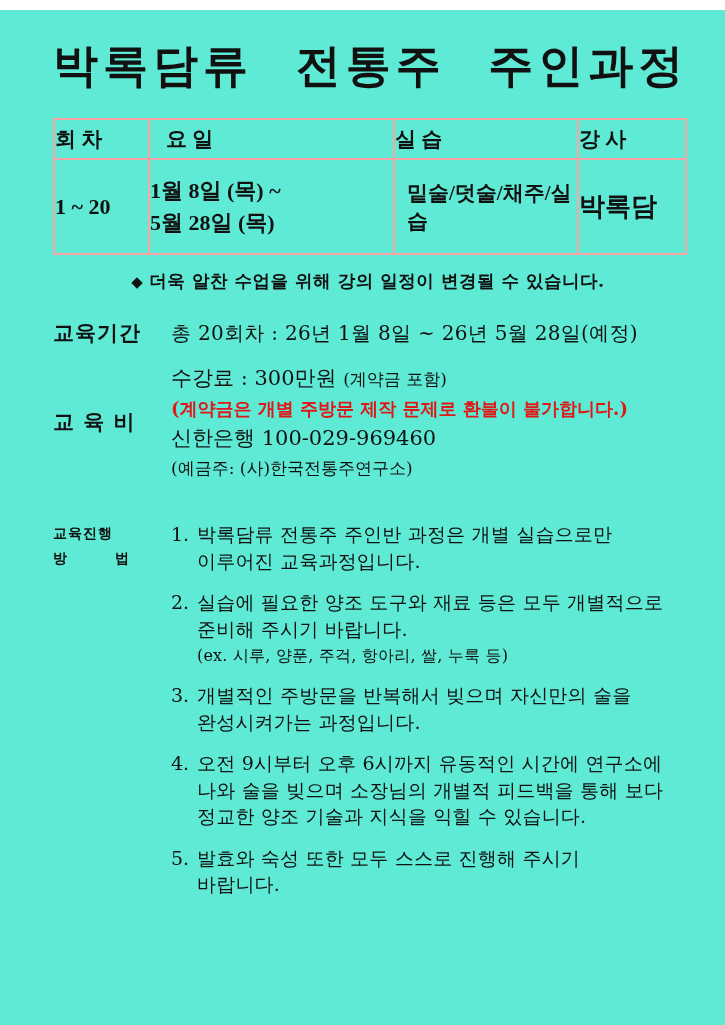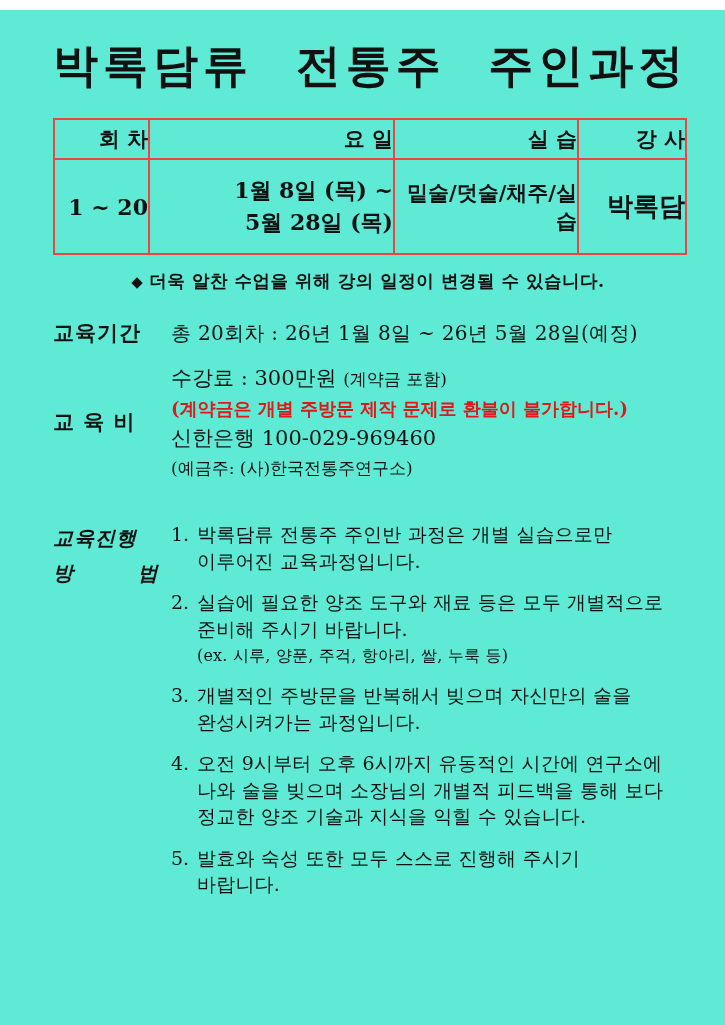--- a/index.html
+++ b/index.html
@@ -15,27 +15,28 @@
     text-align:center; font-size:45px; font-weight:bold;
     letter-spacing:5px; word-spacing:22px; padding:8px 0 10px 0;
     white-space:nowrap;
   }
   
   table.schedule {
     width:630px; border-collapse:collapse; margin-top:12px;
     table-layout:fixed;
   }
   table.schedule th, table.schedule td {
-    border:2px solid #ef4444; text-align:right; vertical-align:middle;
+    border:2px solid #fca5a5; text-align:left; vertical-align:middle;
     font-weight:600;
+    font-family:Liberation Serif, serif;
   }
   table.schedule th { height:40px; font-size:21px; }
   table.schedule td { height:95px; }
   .col-session { width:95px; }
-  .col-day     { width:245px; }
+  .col-day     { width:245px;padding-left:16px; }
   .col-practice{ width:184px; }
   .col-instr   { width:108px; }
   .cell-session { font-size:22px; font-weight:500; }
   .cell-day { font-size:22px; line-height:1.45; font-weight:500; }
   .cell-practice { font-size:21px; font-weight:500;padding-left:12px; }
   .cell-instr { font-size:26px; font-weight:700; }
   
   .notice {
     margin-top:14px; text-align:center; font-size:17.5px; font-weight:bold;
     letter-spacing:0.5px;
@@ -50,21 +51,21 @@
   .info-value { font-size:20px; padding-top:1px; letter-spacing:0.3px; }
   
   .fee-block { display:flex; align-items:center; margin-top:16px; }
   .fee-lines { display:flex; flex-direction:column; }
   .fee-line { font-size:21px; line-height:1.5; }
   .fee-line .small-note { font-size:17px; }
   .fee-line.warning { color:#e01818; font-size:18px; font-weight:bold; line-height:1.6; }
   .fee-line.small { font-size:17px; line-height:1.55; }
   
   .method-block { display:flex; margin-top:40px; }
-  .method-label { width:118px; flex:0 0 118px; font-size:20px; font-weight:bold; line-height:1.75;font-style:italic; }
+  .method-label { width:118px; flex:0 0 118px; font-size:14px; font-weight:bold; line-height:1.75; }
   .method-label div { white-space:pre; letter-spacing:1px; }
   .method-items { flex:1; }
   .method-item { display:flex; margin-bottom:15px; }
   .method-num { width:26px; flex:0 0 26px; font-size:19px; line-height:1.4; }
   .method-text { font-size:19px; line-height:1.4; letter-spacing:0.2px; }
   .method-text .line { white-space:nowrap; }
   .method-text .ex-note { font-size:16px; margin-top:2px; }
 </style>
 </head>
 <body>

